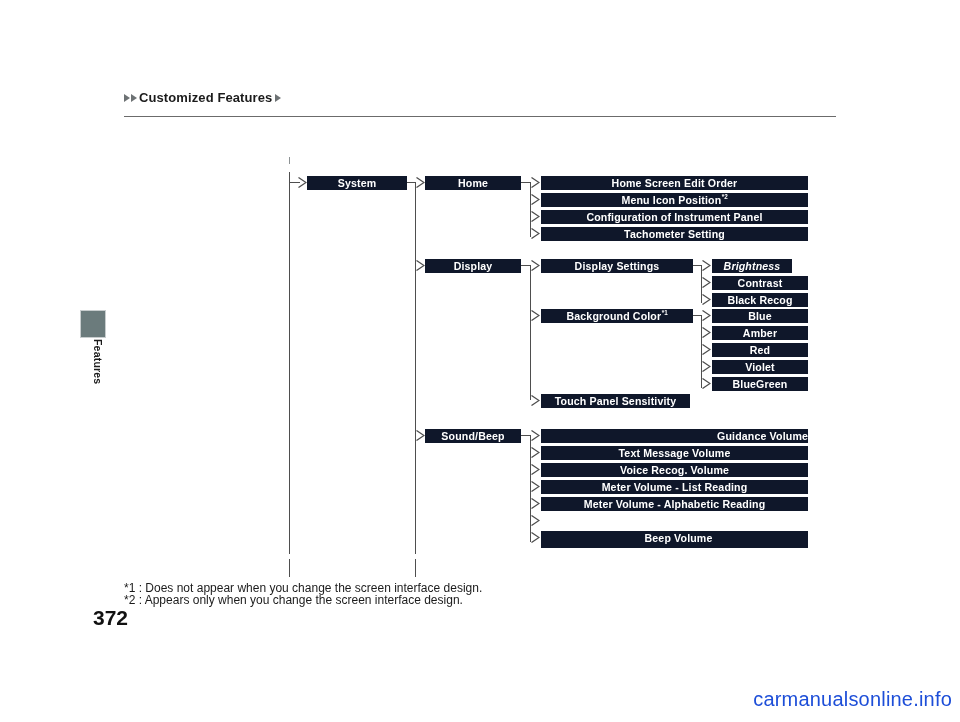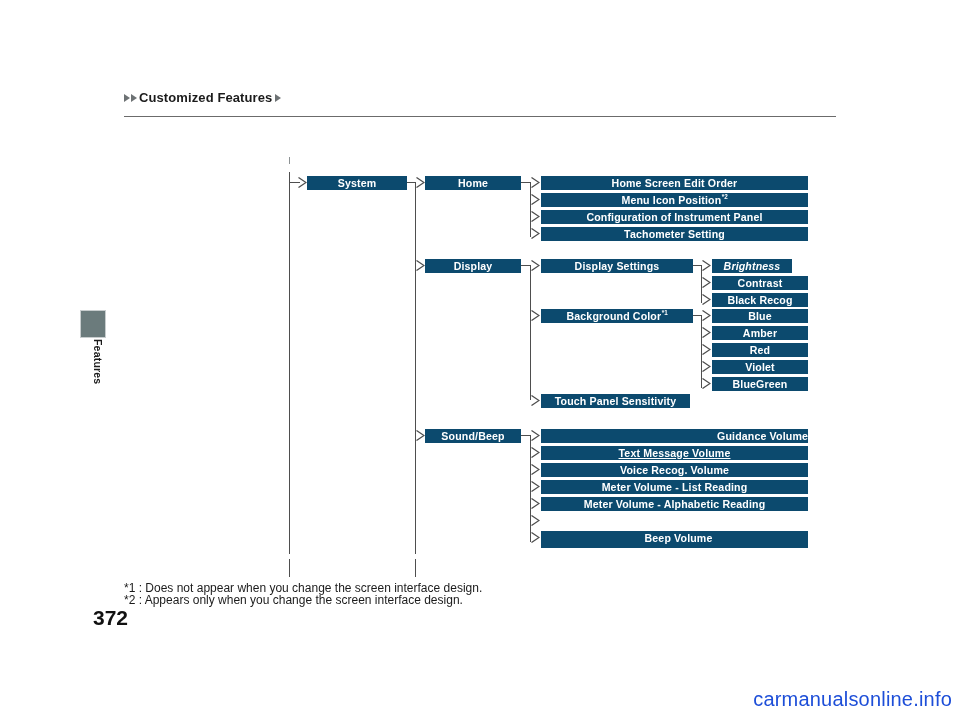--- a/index.html
+++ b/index.html
@@ -117,21 +117,21 @@
   
   .diagram {
     position: absolute;
     left: 0;
     top: 0;
     width: 960px;
     height: 722px;
   }
   .node {
     position: absolute;
-    background: #0c4a6e;
+    background: #0f172a;
     color: #ffffff;
     font-size: 10.6px;
     font-weight: bold;
     letter-spacing: 0.15px;
     display: flex;
     align-items: center;
     justify-content: center;
     height: 14px;
     box-sizing: border-box;
     white-space: nowrap;
@@ -391,21 +391,21 @@
     </div>
     <div class="node" style="left:541px; top:429px; width:267px;justify-content:flex-end;">
       <span>Guidance Volume</span>
     </div>
 
     <div class="arrow" style="left:531px; top:447px;">
       <svg width="9" height="11" viewBox="0 0 9 11">
           <path d="M0.5 0.5 L8 5.5 L0.5 10.5" fill="none" stroke="#4e4e4e" stroke-width="1.3"></path>
         </svg>
     </div>
-    <div class="node" style="left:541px; top:446px; width:267px;text-decoration:underline;">
+    <div class="node" style="left:541px; top:446px; width:267px;">
       <span>Text Message Volume</span>
     </div>
 
     <div class="arrow" style="left:531px; top:464px;">
       <svg width="9" height="11" viewBox="0 0 9 11">
           <path d="M0.5 0.5 L8 5.5 L0.5 10.5" fill="none" stroke="#4e4e4e" stroke-width="1.3"></path>
         </svg>
     </div>
     <div class="node" style="left:541px; top:463px; width:267px;">
       <span>Voice Recog. Volume</span>

